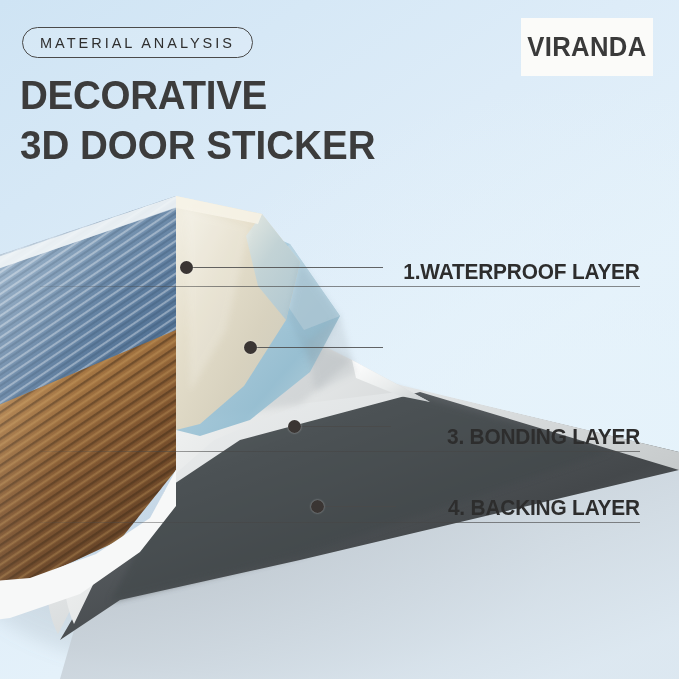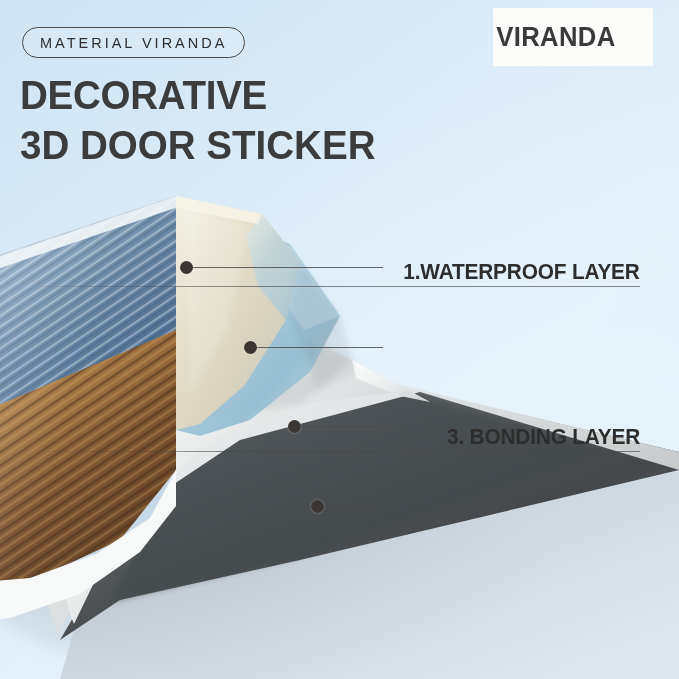--- a/index.html
+++ b/index.html
@@ -34,24 +34,24 @@
   }
   .badge-pill span {
     font-size:14.5px;
     letter-spacing:3.0px;
     color:#2f2f2f;
     white-space:nowrap;
     font-weight:400;
   }
 
   .brand-box {
-    position:absolute; right:26px; top:8px;
-    width:160px; height:58px;
+    position:absolute; right:26px; top:18px;
+    width:132px; height:58px;
     background:#fbfbf9;
-    display:flex; align-items:center; justify-content:flex-start;
+    display:flex; align-items:center; justify-content:center;
   }
   .brand-box span {
     font-size:27px;
     font-weight:bold;
     letter-spacing:0.4px;
     color:#3a3a3a;
     font-family:"Liberation Sans", sans-serif;
     transform:scaleX(0.95);
   }
 
@@ -277,21 +277,21 @@
       <path d="M 186,210 L 250,226 L 226,330 L 190,392 Z" fill="#ffffff" opacity="0.18" filter="url(#blurSm)"></path>
 
       <path d="M 300,262 L 340,316 L 312,366 L 288,318 Z" fill="#7e9aa8" opacity="0.22" filter="url(#blurSm)"></path>
       <path d="M 340,316 L 356,372 L 316,392 L 306,342 Z" fill="#9aa3a8" opacity="0.20" filter="url(#blurSm)"></path>
     </svg>
   </div>
 
   <div id="header">
 
     <div class="badge-pill">
-      <span>MATERIAL VIRANDA</span>
+      <span>MATERIAL ANALYSIS</span>
     </div>
 
     <div class="brand-box">
       <span>VIRANDA</span>
     </div>
 
     <div class="headline">
       <div class="l1">DECORATIVE</div>
       <div class="l2">3D DOOR STICKER</div>
     </div>
@@ -306,17 +306,21 @@
       <div class="leader" style="left: 193px; top: 267px; width: 190px;"></div>
       <div class="dot" style="left: 180px; top: 261px; background: rgb(58, 53, 51);"></div>
       <div class="leader" style="left: 257px; top: 347px; width: 126px;"></div>
       <div class="dot" style="left: 244px; top: 341px; background: rgb(58, 53, 51);"></div>
       <div class="callout" style="top: 406px;">
         <div class="ctext">3. BONDING LAYER</div>
         <div class="crule" style="width: 600px;"></div>
       </div>
       <div class="leader" style="left: 301px; top: 426px; width: 90px;"></div>
       <div class="dot" style="left: 288px; top: 420px; background: rgb(58, 53, 51);"></div>
+      <div class="callout" style="top: 477px;">
+        <div class="ctext">4. BACKING LAYER</div>
+        <div class="crule" style="width: 600px;"></div>
+      </div>
       <div class="leader" style="left: 324px; top: 506px; width: 72px;"></div>
       <div class="dot" style="left: 311px; top: 500px; background: rgb(58, 53, 51);"></div>
     </div>
 
 </div>
 
 </body></html>

